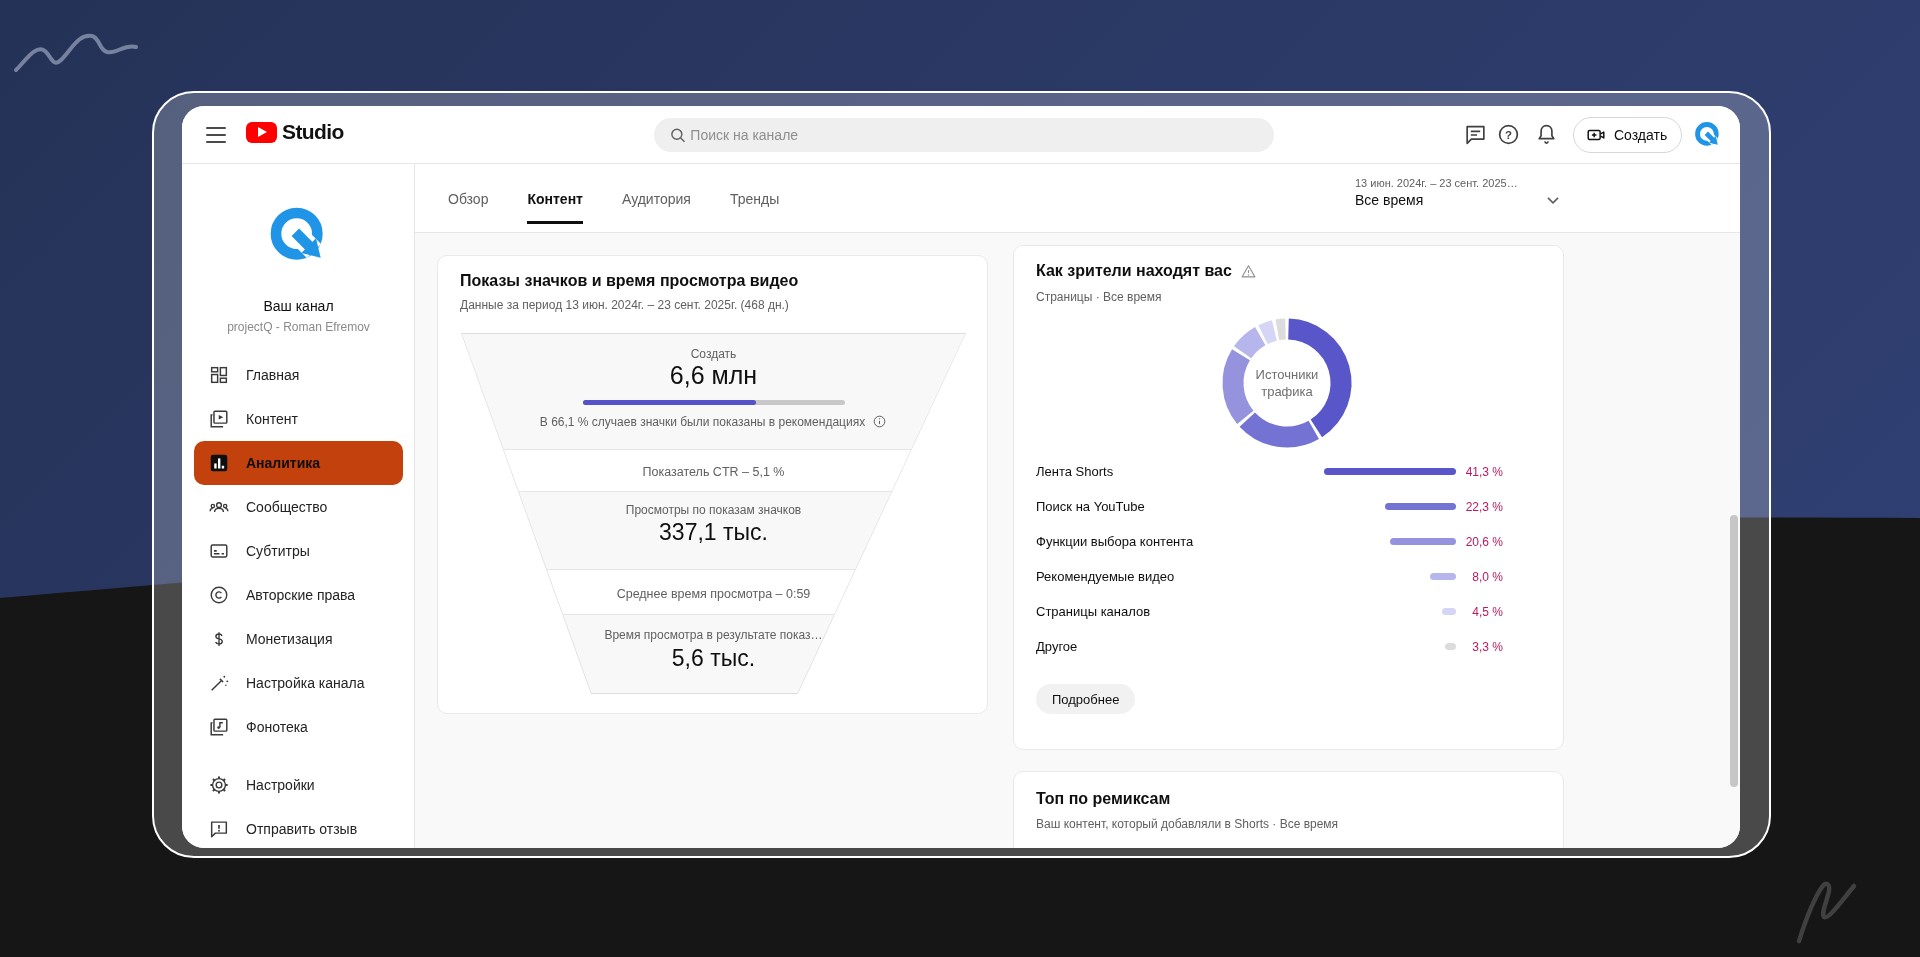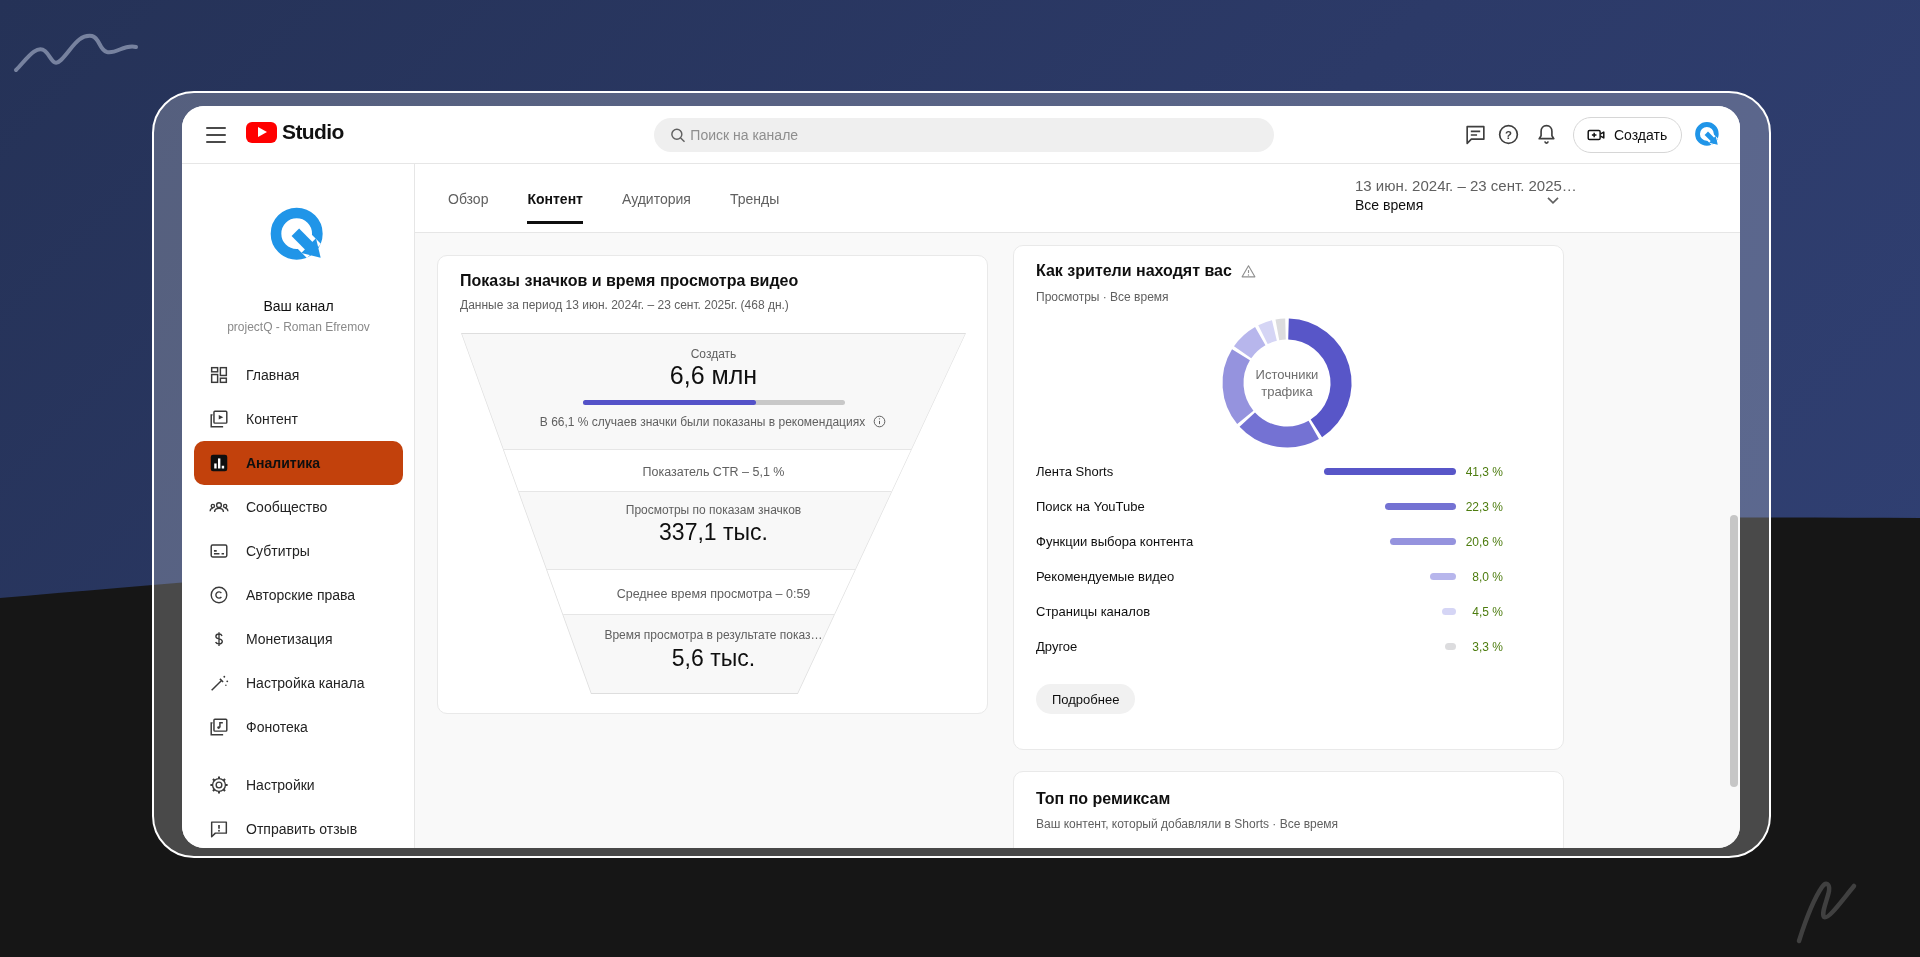--- a/index.html
+++ b/index.html
@@ -52,21 +52,21 @@
   .side-item.active .lb{font-weight:700;color:#0f0f0f;}
   .menu-footer{margin-top:14px;}
 
   
   .tabsbar{position:absolute;left:233px;top:58px;width:1325px;height:69px;background:#fff;border-bottom:1px solid #e6e6e6;}
   .tabs{position:absolute;left:33px;top:0;height:69px;display:flex;gap:39px;}
   .tab{position:relative;display:flex;align-items:center;font-size:14px;color:#606060;cursor:pointer;}
   .tab.active{color:#0f0f0f;font-weight:700;}
   .tab.active:after{content:"";position:absolute;left:0;right:0;bottom:9px;height:3px;background:#0f0f0f;}
   .daterange{position:absolute;left:940px;top:13px;cursor:pointer;}
-  .daterange .dr1{font-size:15px;color:#606060;}
+  .daterange .dr1{font-size:11px;color:#606060;}
   .daterange .dr2{font-size:14px;color:#0f0f0f;margin-top:3px;}
   .dr-chev{position:absolute;left:1128px;top:26px;width:20px;height:20px;cursor:pointer;}
 
   
   .content{position:absolute;left:233px;top:127px;width:1325px;height:615px;background:#f9f9f9;overflow:hidden;}
   .card{position:absolute;background:#fff;border:1px solid #e9e9e9;border-radius:10px;}
   .card-title{font-size:16px;font-weight:700;color:#0f0f0f;}
   .card-sub{font-size:12px;color:#606060;}
 
   
@@ -90,21 +90,21 @@
   
   .traffic-card{left:598px;top:12px;width:551px;height:505px;}
   .tc-head{position:absolute;left:22px;top:16px;display:flex;align-items:center;gap:8px;}
   .tc-head svg{width:17px;height:17px;}
   .tc-sub{position:absolute;left:22px;top:44px;}
   .donut{position:absolute;left:198px;top:62px;width:150px;height:150px;}
   .legend{position:absolute;left:0;top:208px;width:551px;padding:0 62px 0 22px;}
   .leg-row{height:35px;display:flex;align-items:center;cursor:pointer;}
   .leg-label{flex:1;font-size:13px;color:#0f0f0f;}
   .leg-bar{height:7px;border-radius:4px;}
-  .leg-val{width:47px;text-align:right;font-size:12px;color:#4d7c0f;}
+  .leg-val{width:47px;text-align:right;font-size:12px;color:#be185d;}
   .more-btn{position:absolute;left:22px;top:438px;height:30px;padding:0 16px;border:none;border-radius:15px;
             background:#f1f1f1;font-size:13px;font-weight:400;color:#0f0f0f;cursor:pointer;}
 
   
   .remix-card{left:598px;top:538px;width:551px;height:140px;}
   .rc-title{position:absolute;left:22px;top:18px;}
   .rc-sub{position:absolute;left:22px;top:45px;}
 
   .scroll-thumb{position:absolute;left:1548px;top:409px;width:8px;height:272px;border-radius:4px;background:#c6c6c6;cursor:grab;}
 </style>
@@ -347,21 +347,21 @@
 
         <div class="card traffic-card">
           <div class="tc-head">
             <span class="card-title">Как зрители находят вас</span>
             <svg viewBox="0 0 24 24" fill="none" stroke="#8f8f8f" stroke-width="1.6">
                 <path d="M12 4 L21 19.5 H3 Z" stroke-linejoin="round"></path>
                 <path d="M12 10 v4.2"></path>
                 <circle cx="12" cy="16.9" r="1" fill="#8f8f8f" stroke="none"></circle>
               </svg>
           </div>
-          <div class="card-sub tc-sub">Просмотры · Все время</div>
+          <div class="card-sub tc-sub">Страницы · Все время</div>
           <svg class="donut" id="donut" viewBox="0 0 150 150">
               <path d="M 65.36 21.87 A 54 54 0 0 1 73.49 21.02" fill="none" stroke="#dcdcde" stroke-width="21"></path>
               <path d="M 50.92 26.67 A 54 54 0 0 1 62.41 22.49" fill="none" stroke="#d5d5f5" stroke-width="21"></path>
               <path d="M 30.61 44.24 A 54 54 0 0 1 48.26 28.08" fill="none" stroke="#b7b6ec" stroke-width="21"></path>
               <path d="M 33.30 109.30 A 54 54 0 0 1 28.97 46.77" fill="none" stroke="#9593de" stroke-width="21"></path>
               <path d="M 101.77 121.90 A 54 54 0 0 1 35.28 111.58" fill="none" stroke="#7472d3" stroke-width="21"></path>
               <path d="M 76.51 21.02 A 54 54 0 0 1 104.35 120.33" fill="none" stroke="#5856c8" stroke-width="21"></path>
             <text x="75" y="71" text-anchor="middle" font-size="13" fill="#6e6e6e">Источники</text>
             <text x="75" y="88" text-anchor="middle" font-size="13" fill="#6e6e6e">трафика</text>
           </svg>

